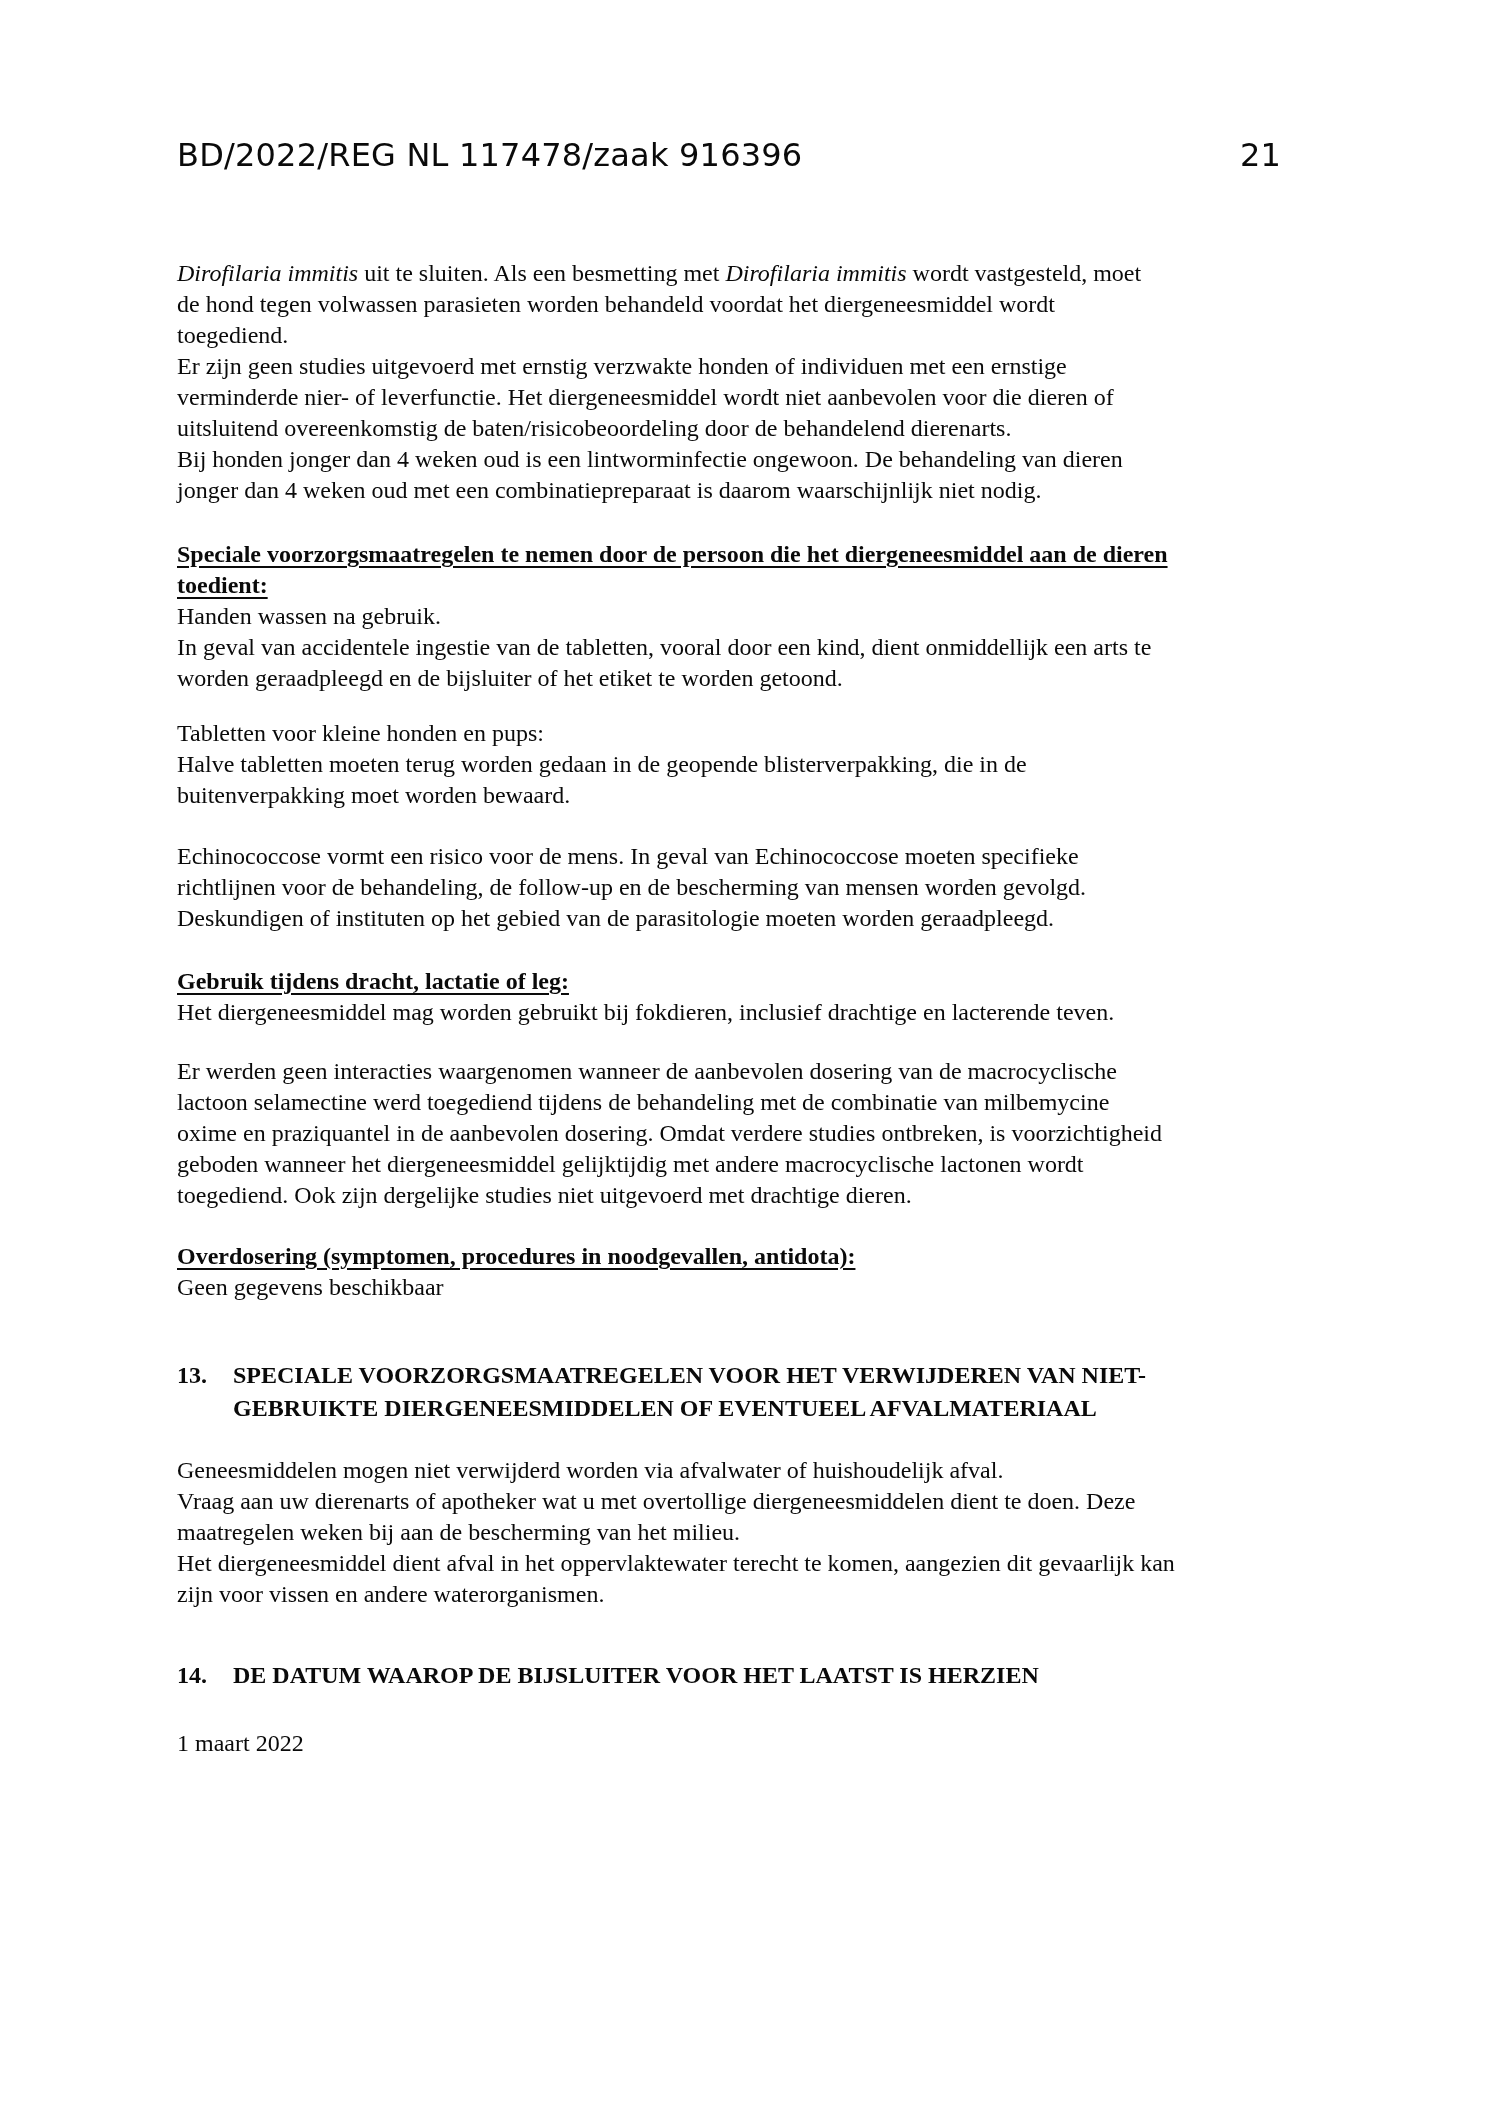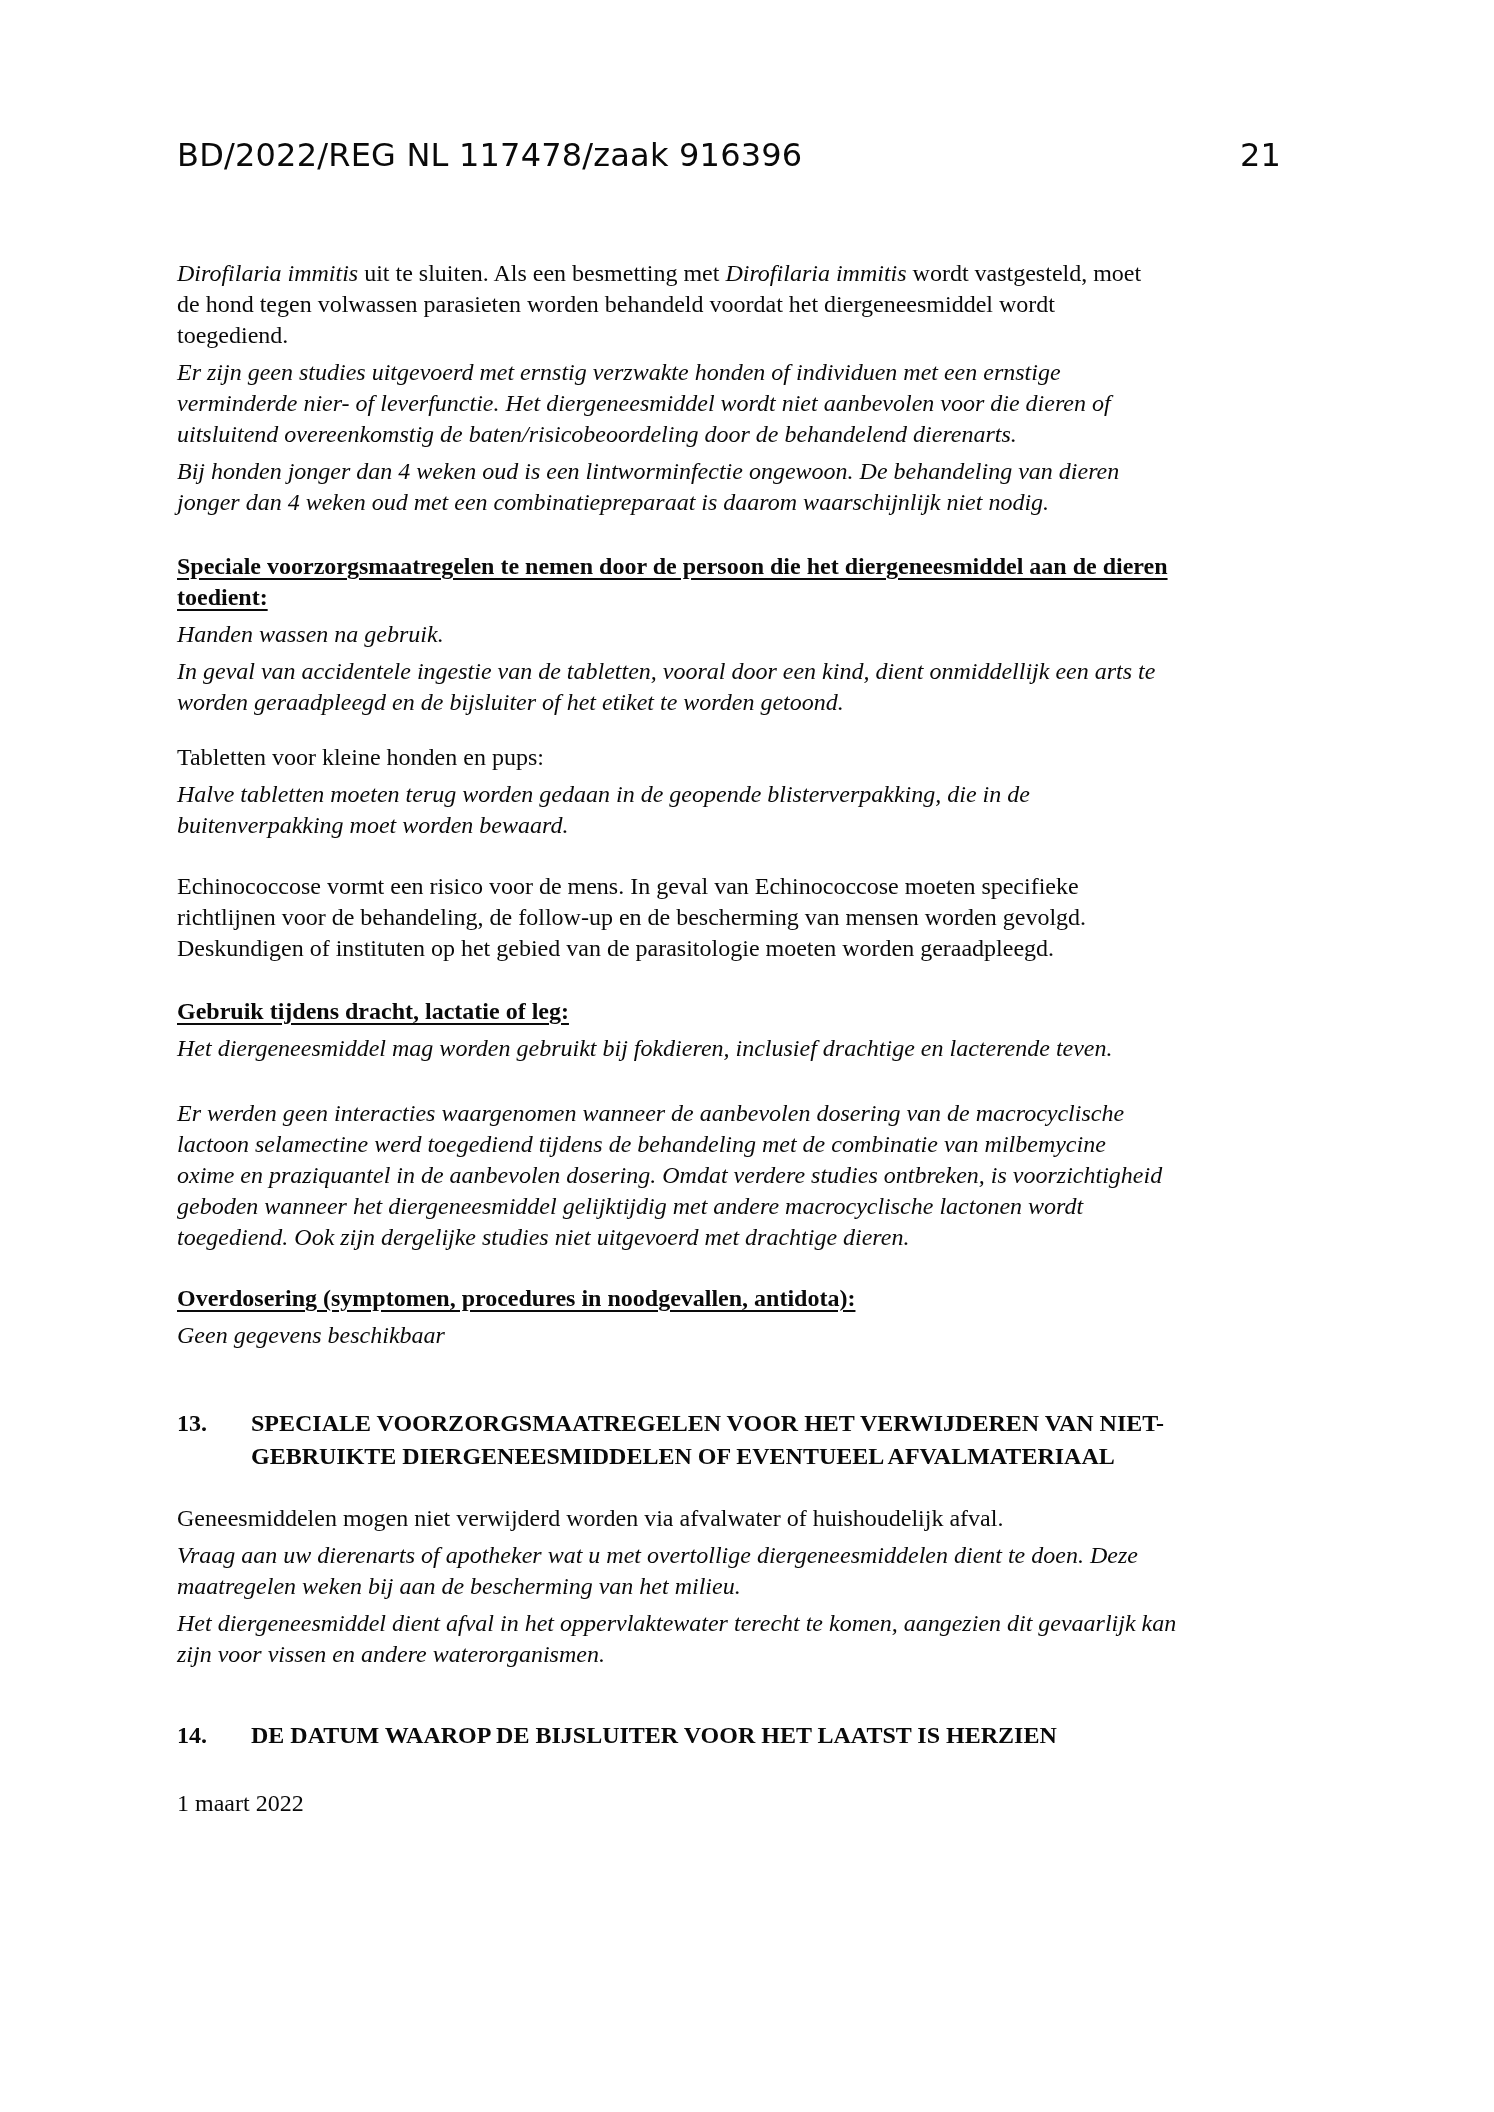--- a/index.html
+++ b/index.html
@@ -30,27 +30,26 @@
   .pagenum{margin-left:auto;margin-right:38px;}
   .para{font-size:24px;line-height:31px;}
   .line{display:block;white-space:nowrap;}
   .ul .line{
     text-decoration:underline;
     text-underline-offset:4px;
     text-decoration-thickness:1.5px;
     font-weight:bold;
   }
   .it{font-style:italic;}
-  .mt6{margin-top:6px;font-style:italic;}
+  .mt6{}
   .section{
     display:flex;
     font-weight:bold;
     font-size:24px;
     line-height:33px;
-    gap:18px;
   }
   .section .num{flex:0 0 56px;width:56px;}
   .sp{width:100%;}
 </style>
 </head>
 <body>
 
 <div class="page">
   <div class="inner">
 

